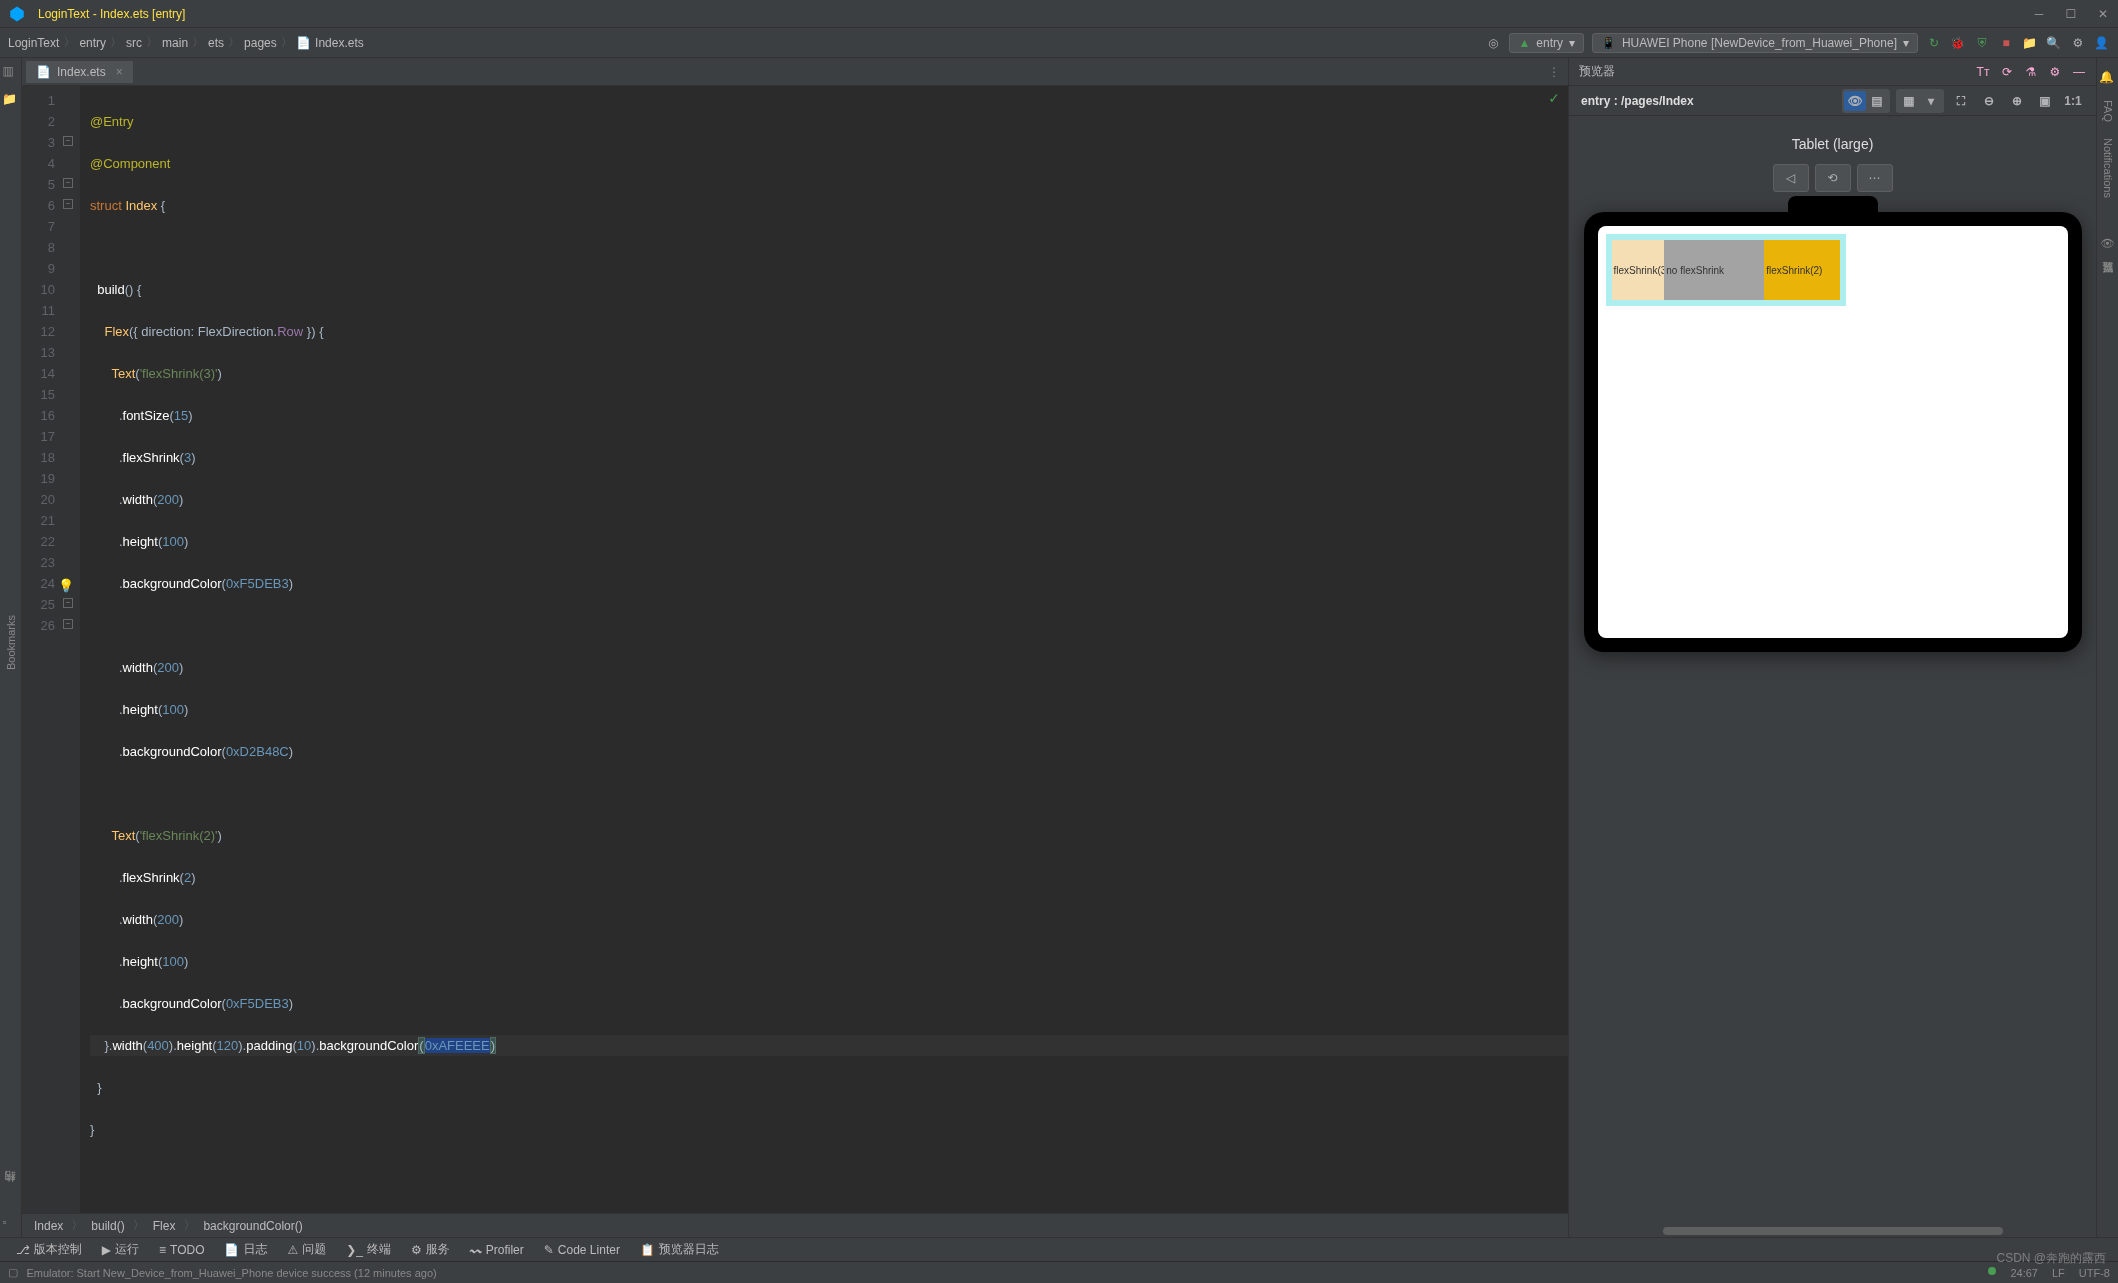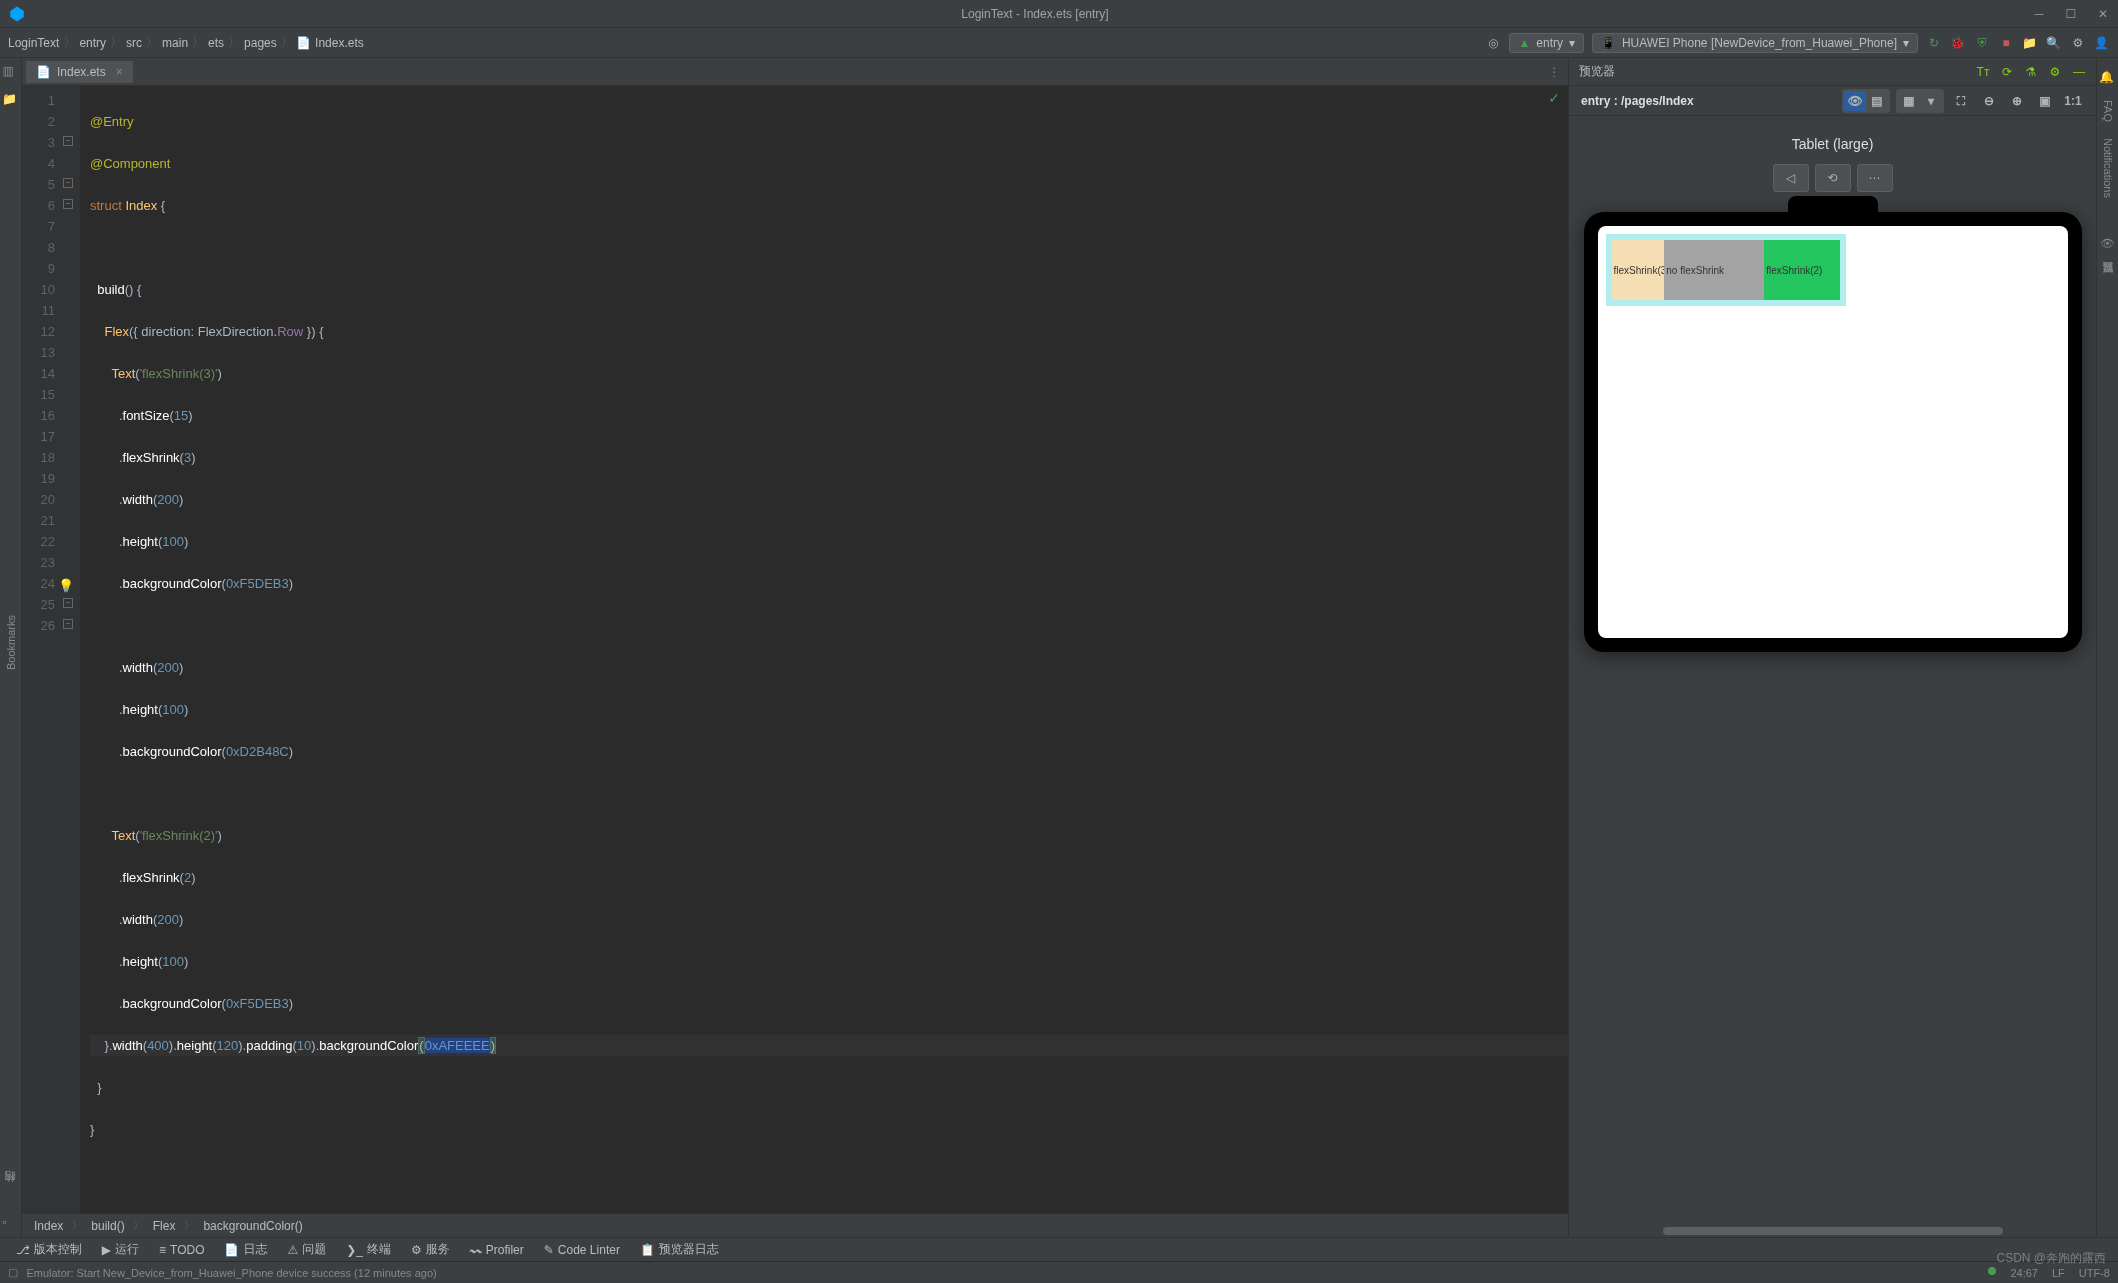--- a/index.html
+++ b/index.html
@@ -2,21 +2,21 @@
 <html><head>
 <meta charset="utf-8">
 <style>
 *{margin:0;padding:0;box-sizing:border-box;font-family:"Segoe UI",Arial,sans-serif;user-select:none}
 body{background:#2b2b2b;color:#bbbbbb;font-size:12px;height:100vh;width:100vw;overflow:hidden;display:flex;flex-direction:column}
 .titlebar{height:28px;background:#3c3f41;display:flex;align-items:center;padding:0 8px;border-bottom:1px solid #323232}
 .logo{width:18px;height:18px;margin-right:12px;display:flex;align-items:center;justify-content:center}
 .logo svg{width:18px;height:18px}
 .menu{display:flex;gap:4px}
 .menu-item{padding:2px 6px;color:#bbb;cursor:pointer}
-.title-center{flex:1;text-align:center;color:#a3a3a3}
+.title-center{flex:1;text-align:left;color:#fde047}
 .win-controls{display:flex;gap:18px;margin-left:auto}
 .win-btn{width:14px;height:14px;color:#999;cursor:pointer;display:flex;align-items:center;justify-content:center}
 .navbar{height:30px;background:#3c3f41;display:flex;align-items:center;padding:0 8px;border-bottom:1px solid #323232}
 .breadcrumb{display:flex;align-items:center;gap:4px;color:#bbb}
 .bc-item{cursor:pointer}
 .bc-sep{color:#666}
 .nav-right{margin-left:auto;display:flex;align-items:center;gap:8px}
 .nav-dropdown{background:#4c5052;border:1px solid #5e6060;padding:2px 8px;display:flex;align-items:center;gap:6px;cursor:pointer;border-radius:3px}
 .nav-icon{width:16px;height:16px;color:#afb1b3;cursor:pointer;display:flex;align-items:center;justify-content:center}
 .nav-icon.green{color:#499c54}
@@ -48,38 +48,38 @@
 .k-brace{color:#a9b7c6}
 .k-paren{color:#a9b7c6}
 .k-dot{color:#a9b7c6}
 .k-param{color:#a9b7c6}
 .caret-bg{background:#214283}
 .ok-mark{position:absolute;top:4px;right:8px;color:#499c54;font-size:14px}
 .breadcrumb2{height:24px;background:#3c3f41;display:flex;align-items:center;padding:0 12px;gap:8px;color:#bbb;border-top:1px solid #323232}
 .preview-panel{width:528px;background:#3c3f41;display:flex;flex-direction:column;border-left:1px solid #323232}
 .preview-header{height:28px;display:flex;align-items:center;padding:0 10px;color:#bbb;border-bottom:1px solid #323232}
 .preview-tools{margin-left:auto;display:flex;gap:10px}
-.pv-icon{width:14px;height:14px;color:#84cc16;cursor:pointer;display:flex;align-items:center;justify-content:center}
+.pv-icon{width:14px;height:14px;color:#f9a8d4;cursor:pointer;display:flex;align-items:center;justify-content:center}
 .preview-sub{height:30px;display:flex;align-items:center;padding:0 12px;color:#ddd;font-weight:bold;border-bottom:1px solid #323232}
 .preview-sub-tools{margin-left:auto;display:flex;gap:6px;align-items:center}
 .pst-group{display:flex;background:#4c5052;border-radius:3px;padding:2px}
 .pst-btn{width:22px;height:20px;display:flex;align-items:center;justify-content:center;cursor:pointer;color:#afb1b3}
 .pst-btn.active{background:#2d5d9b;border-radius:2px}
 .preview-body{flex:1;display:flex;flex-direction:column;align-items:center;overflow:hidden;padding-top:20px}
 .device-label{color:#ddd;font-size:14px;margin-bottom:12px;font-weight:normal}
 .device-controls{display:flex;gap:6px;margin-bottom:20px}
 .dc-btn{width:36px;height:28px;background:#4c5052;border:1px solid #5e6060;display:flex;align-items:center;justify-content:center;color:#afb1b3;cursor:pointer;border-radius:3px}
 .tablet{width:498px;height:440px;background:#000;border-radius:20px;padding:14px;box-shadow:0 4px 20px rgba(0,0,0,0.5);position:relative}
 .tablet::before{content:"";position:absolute;top:-16px;left:50%;transform:translateX(-50%);width:90px;height:16px;background:#000;border-radius:8px 8px 0 0}
 .tablet-screen{width:100%;height:100%;background:#fff;border-radius:8px;overflow:hidden;padding:8px}
 .flex-demo{width:240px;height:72px;background:#afeeee;padding:6px;display:flex}
 .flex-item{height:60px;font-size:10px;color:#333;display:flex;align-items:center;padding-left:2px;overflow:hidden}
 .fi1{background:#f5deb3;flex:0 3 120px;min-width:0}
 .fi2{background:#a3a3a3;flex:0 0 100px}
-.fi3{background:#22c55e;flex:0 2 120px;min-width:0}
+.fi3{background:#eab308;flex:0 2 120px;min-width:0}
 .scrollbar-h{height:12px;display:flex;align-items:center;padding:0 12px;margin-top:auto}
 .scroll-thumb{width:340px;height:8px;background:#5e6060;border-radius:4px}
 .right-gutter{width:22px;background:#3c3f41;display:flex;flex-direction:column;align-items:center;border-left:1px solid #323232;padding-top:6px}
 .rg-text{writing-mode:vertical-rl;color:#888;font-size:11px;margin:8px 0;cursor:pointer}
 .bottom-bar{height:24px;background:#3c3f41;display:flex;align-items:center;padding:0 8px;border-top:1px solid #323232;gap:4px}
 .bb-item{display:flex;align-items:center;gap:4px;padding:2px 8px;color:#bbb;cursor:pointer}
 .statusbar{height:22px;background:#3c3f41;display:flex;align-items:center;padding:0 8px;border-top:1px solid #2b2b2b;color:#888;font-size:11px}
 .status-right{margin-left:auto;display:flex;gap:14px;align-items:flex-start}
 .green-dot{width:8px;height:8px;background:#499c54;border-radius:50%}
 .watermark{position:fixed;bottom:16px;right:12px;color:#aaa;font-size:12px;opacity:0.6;pointer-events:none}

